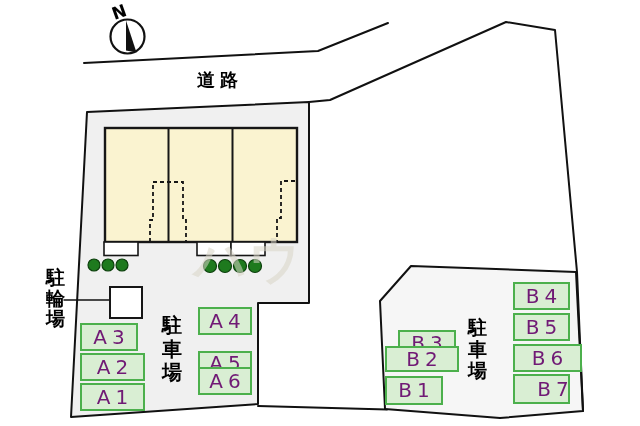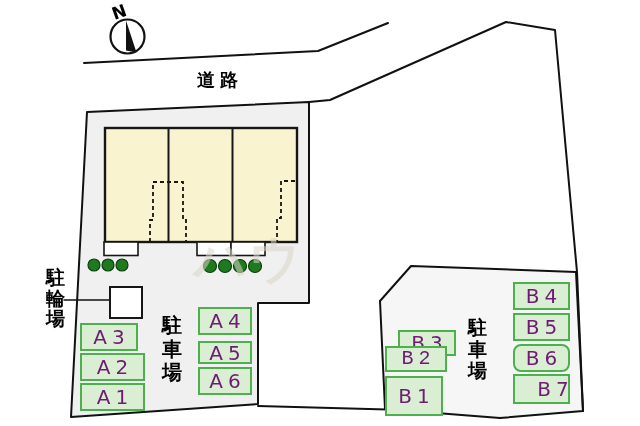--- a/index.html
+++ b/index.html
@@ -92,25 +92,25 @@
   <div id="watermark">ハウ</div>
   <div id="bike-label" class="label vtext">駐輪場</div>
   <div id="lot-a-label" class="label vtext">駐車場</div>
   <div id="lot-b-label" class="label vtext">駐車場</div>
 
   <div class="spot" style="left:80px;top:323px;width:58px;height:28px;">A3</div>
   <div class="spot" style="left:80px;top:352.5px;width:65px;height:28px;">A2</div>
   <div class="spot" style="left:80px;top:382.5px;width:65px;height:28px;">A1</div>
 
   <div class="spot" style="left:198px;top:306.5px;width:54px;height:28.5px;">A4</div>
-  <div class="spot" style="left:198px;top:341px;width:54px;height:23px;">A5</div>
+  <div class="spot" style="left:198px;top:351px;width:54px;height:23px;">A5</div>
   <div class="spot" style="left:198px;top:366.5px;width:54px;height:28.5px;">A6</div>
 
   <div class="spot" style="left:398px;top:319px;width:58px;height:25.5px;margin-top:11px;">B3</div>
-  <div class="spot" style="left:385px;top:346px;width:62px;height:25.5px;font-family:Liberation Mono, monospace;">B2</div>
-  <div class="spot" style="left:385px;top:375.5px;width:58px;height:40px;">B1</div>
+  <div class="spot" style="left:385px;top:346px;width:74px;height:25.5px;">B2</div>
+  <div class="spot" style="left:385px;top:375.5px;width:58px;height:29px;">B1</div>
 
   <div class="spot" style="left:513px;top:281.5px;width:57px;height:28.5px;">B4</div>
   <div class="spot" style="left:513px;top:312.5px;width:57px;height:28.5px;">B5</div>
-  <div class="spot" style="left:513px;top:343.5px;width:57px;height:28.5px;border-radius:8px;">B6</div>
+  <div class="spot" style="left:513px;top:343.5px;width:69px;height:28.5px;">B6</div>
   <div class="spot" style="left:513px;top:374px;width:57px;height:29.5px;padding-left:23px;">B7</div>
 
 </div>
 
 </body></html>

